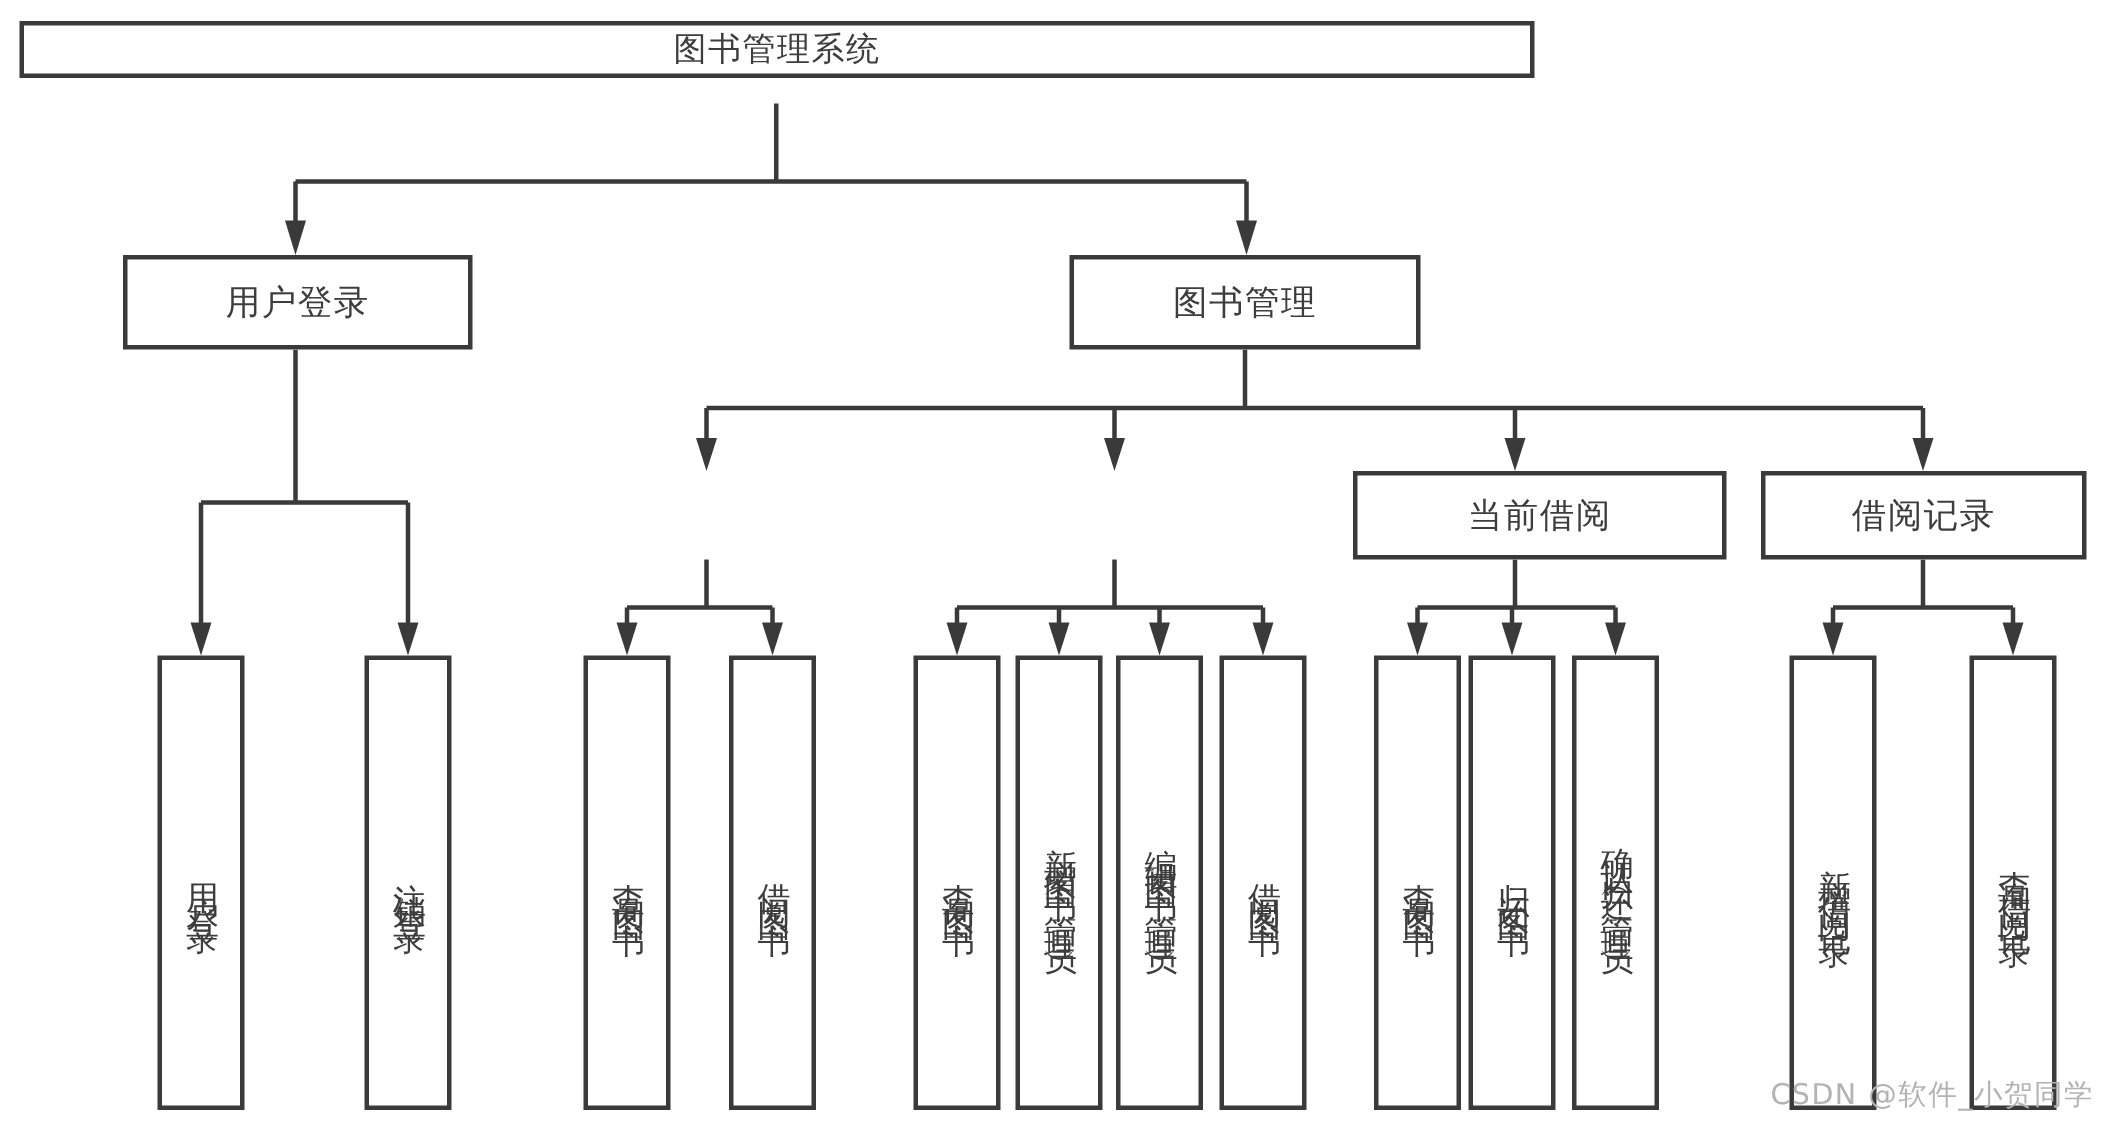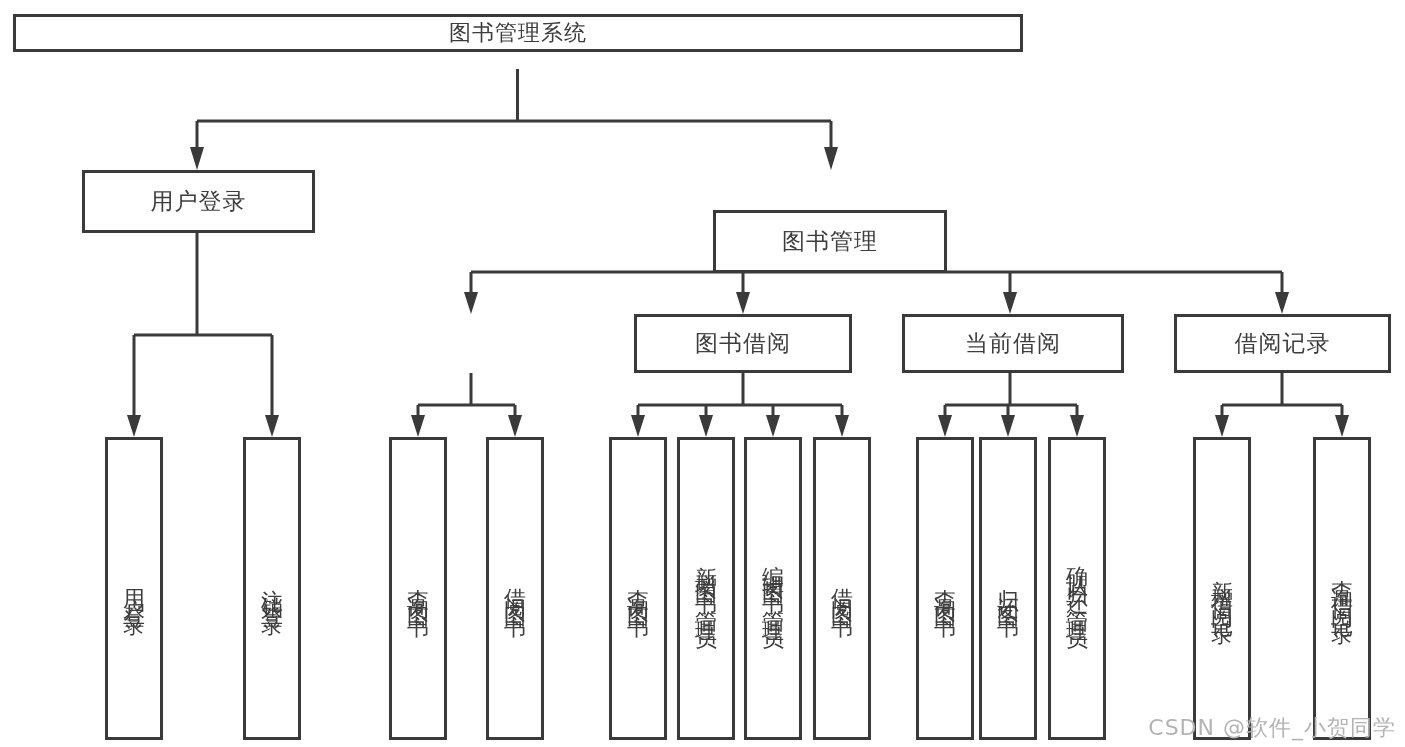--- a/index.html
+++ b/index.html
@@ -59,21 +59,21 @@
     line-height: 52px;
     font-size: 22px;
     letter-spacing: 9px;
     color: var(--text);
     overflow: hidden;
   }
   .watermark {
     position: absolute;
     right: 9px;
     bottom: 4px;
-    font-size: 22px;
+    font-size: 19px;
     letter-spacing: 1px;
     color: var(--watermark);
     z-index: 5;
     pointer-events: none;
     white-space: nowrap;
   }
 </style>
 </head>
 <body>
 
@@ -111,24 +111,23 @@
     <polygon points="1070,415 1084,415 1077,437"></polygon>
 
     <path d="M1282 373 V405 M1222 405 H1342 M1222 405 V418 M1342 405 V418"></path>
     <polygon points="1215,415 1229,415 1222,437"></polygon>
     <polygon points="1335,415 1349,415 1342,437"></polygon>
   </svg>
 
   <div class="node root" style="left:13px; top:14px; width:1010px; height:38px;">图书管理系统</div>
 
   <div class="node" style="left:82px; top:170px; width:233px; height:63px;">用户登录</div>
-  <div class="node" style="left:713px; top:170px; width:234px; height:63px;margin-top:40px;">图书管理</div>
+  <div class="node" style="left:713px; top:170px; width:234px; height:63px;">图书管理</div>
 
-  <div class="node" style="left:634px; top:314px; width:218px; height:59px;">图书借阅</div>
-  <div class="node" style="left:902px; top:314px; width:222px; height:59px;">当前借阅</div>
+  <div class="node" style="left:902px; top:314px; width:249px; height:59px;">当前借阅</div>
   <div class="node" style="left:1174px; top:314px; width:217px; height:59px;">借阅记录</div>
 
   <div class="leaf" style="left:105px;">用户登录</div>
   <div class="leaf" style="left:243px;">注销登录</div>
   <div class="leaf" style="left:389px;">查询图书</div>
   <div class="leaf" style="left:486px;">借阅图书</div>
   <div class="leaf" style="left:609px;">查询图书</div>
   <div class="leaf" style="left:677px;">新增图书（管理员）</div>
   <div class="leaf" style="left:744px;">编辑图书（管理员）</div>
   <div class="leaf" style="left:813px;">借阅图书</div>

